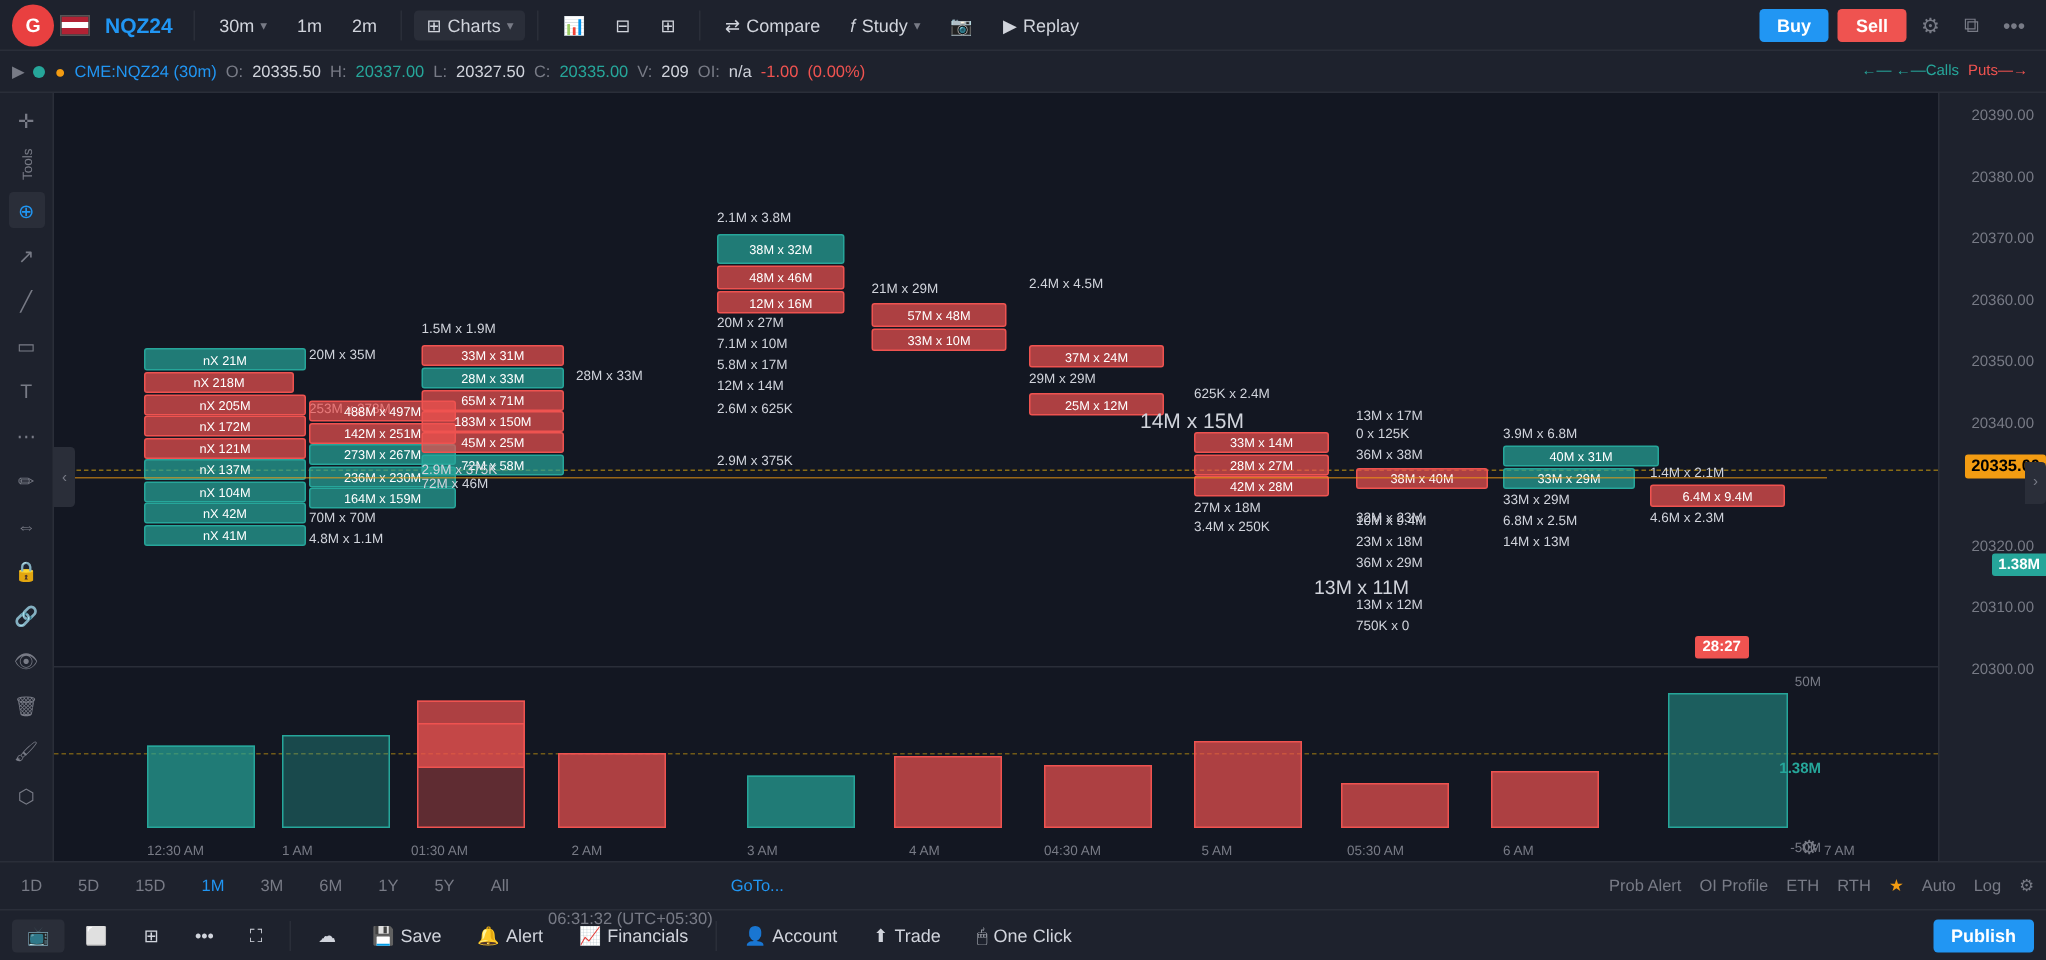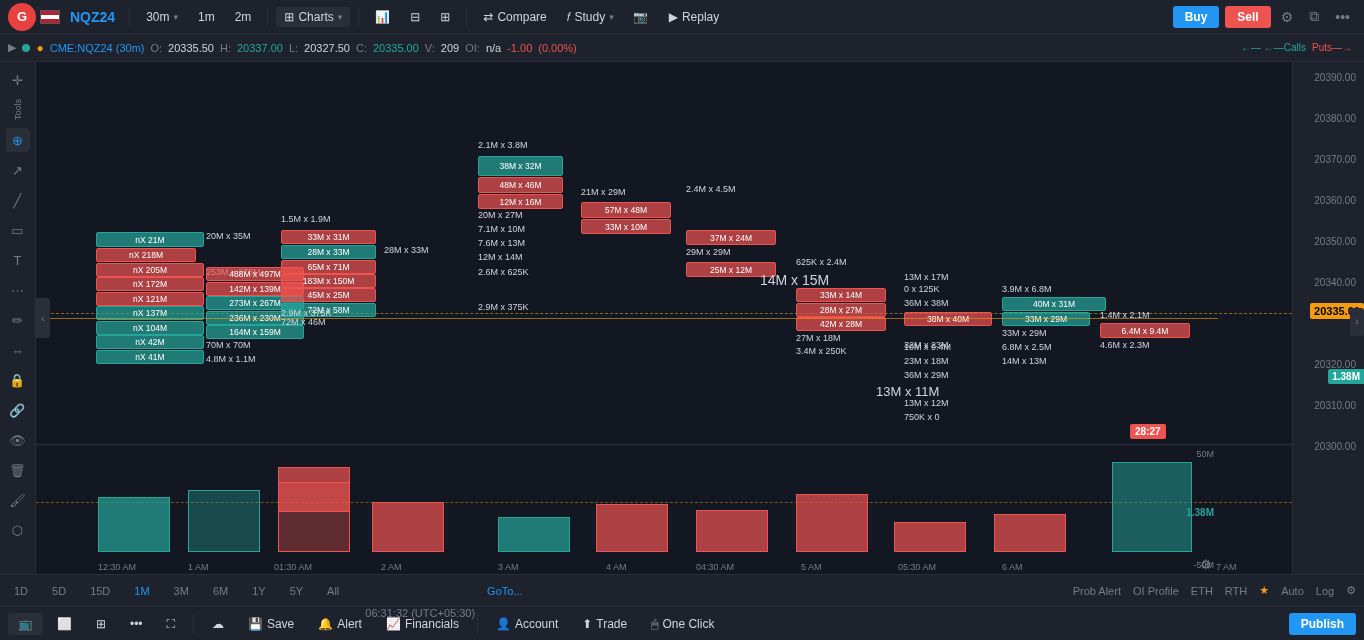--- a/index.html
+++ b/index.html
@@ -461,21 +461,21 @@
     <div class="candle-block candle-red" style="left:60px;top:230px;width:108px;height:14px;font-size:8.5px">nX 121M</div>
     <div class="candle-block candle-green" style="left:60px;top:244px;width:108px;height:14px;font-size:8.5px">nX 137M</div>
     <div class="candle-block candle-green" style="left:60px;top:259px;width:108px;height:14px;font-size:8.5px">nX 104M</div>
     <div class="candle-block candle-green" style="left:60px;top:273px;width:108px;height:14px;font-size:8.5px">nX 42M</div>
     <div class="candle-block candle-green" style="left:60px;top:288px;width:108px;height:14px;font-size:8.5px">nX 41M</div>
 
     <div style="position:absolute;left:170px;top:169px;font-size:9px;color:#d1d4dc;white-space:nowrap">20M x 35M</div>
     <div style="position:absolute;left:170px;top:205px;font-size:9px;color:#d1d4dc;white-space:nowrap">253M x 278M</div>
 
     <div class="candle-block candle-red" style="left:170px;top:205px;width:98px;height:14px;font-size:8.5px">488M x 497M</div>
-    <div class="candle-block candle-red" style="left:170px;top:220px;width:98px;height:14px;font-size:8.5px">142M x 139M</div>
+    <div class="candle-block candle-red" style="left:170px;top:220px;width:98px;height:14px;font-size:8.5px">142M x 251M</div>
     <div class="candle-block candle-green" style="left:170px;top:234px;width:98px;height:14px;font-size:8.5px">273M x 267M</div>
     <div class="candle-block candle-green" style="left:170px;top:249px;width:98px;height:14px;font-size:8.5px">236M x 230M</div>
     <div class="candle-block candle-green" style="left:170px;top:263px;width:98px;height:14px;font-size:8.5px">164M x 159M</div>
     <div style="position:absolute;left:170px;top:278px;font-size:9px;color:#d1d4dc">70M x 70M</div>
     <div style="position:absolute;left:170px;top:292px;font-size:9px;color:#d1d4dc">4.8M x 1.1M</div>
 
     <div style="position:absolute;left:245px;top:152px;font-size:9px;color:#d1d4dc;white-space:nowrap">1.5M x 1.9M</div>
     <div class="candle-block candle-red" style="left:245px;top:168px;width:95px;height:14px;font-size:8.5px">33M x 31M</div>
     <div class="candle-block candle-green" style="left:245px;top:183px;width:95px;height:14px;font-size:8.5px">28M x 33M</div>
     <div class="candle-block candle-red" style="left:245px;top:198px;width:95px;height:14px;font-size:8.5px">65M x 71M</div>
@@ -486,21 +486,21 @@
     <div style="position:absolute;left:245px;top:246px;font-size:9px;color:#d1d4dc">2.9M x 375K</div>
 
     <div style="position:absolute;left:348px;top:183px;font-size:9px;color:#d1d4dc;white-space:nowrap">28M x 33M</div>
 
     <div style="position:absolute;left:442px;top:78px;font-size:9px;color:#d1d4dc;white-space:nowrap">2.1M x 3.8M</div>
     <div class="candle-block candle-green" style="left:442px;top:94px;width:85px;height:20px;font-size:8.5px">38M x 32M</div>
     <div class="candle-block candle-red" style="left:442px;top:115px;width:85px;height:16px;font-size:8.5px">48M x 46M</div>
     <div class="candle-block candle-red" style="left:442px;top:132px;width:85px;height:15px;font-size:8.5px">12M x 16M</div>
     <div style="position:absolute;left:442px;top:148px;font-size:9px;color:#d1d4dc">20M x 27M</div>
     <div style="position:absolute;left:442px;top:162px;font-size:9px;color:#d1d4dc">7.1M x 10M</div>
-    <div style="position:absolute;left:442px;top:176px;font-size:9px;color:#d1d4dc">7.6M x 13M</div>
+    <div style="position:absolute;left:442px;top:176px;font-size:9px;color:#d1d4dc">5.8M x 17M</div>
     <div style="position:absolute;left:442px;top:190px;font-size:9px;color:#d1d4dc">12M x 14M</div>
     <div style="position:absolute;left:442px;top:205px;font-size:9px;color:#d1d4dc">2.6M x 625K</div>
     <div style="position:absolute;left:442px;top:240px;font-size:9px;color:#d1d4dc">2.9M x 375K</div>
 
     <div style="position:absolute;left:545px;top:125px;font-size:9px;color:#d1d4dc;white-space:nowrap">21M x 29M</div>
     <div class="candle-block candle-red" style="left:545px;top:140px;width:90px;height:16px;font-size:8.5px">57M x 48M</div>
     <div class="candle-block candle-red" style="left:545px;top:157px;width:90px;height:15px;font-size:8.5px">33M x 10M</div>
 
     <div style="position:absolute;left:650px;top:122px;font-size:9px;color:#d1d4dc;white-space:nowrap">2.4M x 4.5M</div>
     <div class="candle-block candle-red" style="left:650px;top:168px;width:90px;height:15px;font-size:8.5px">37M x 24M</div>

